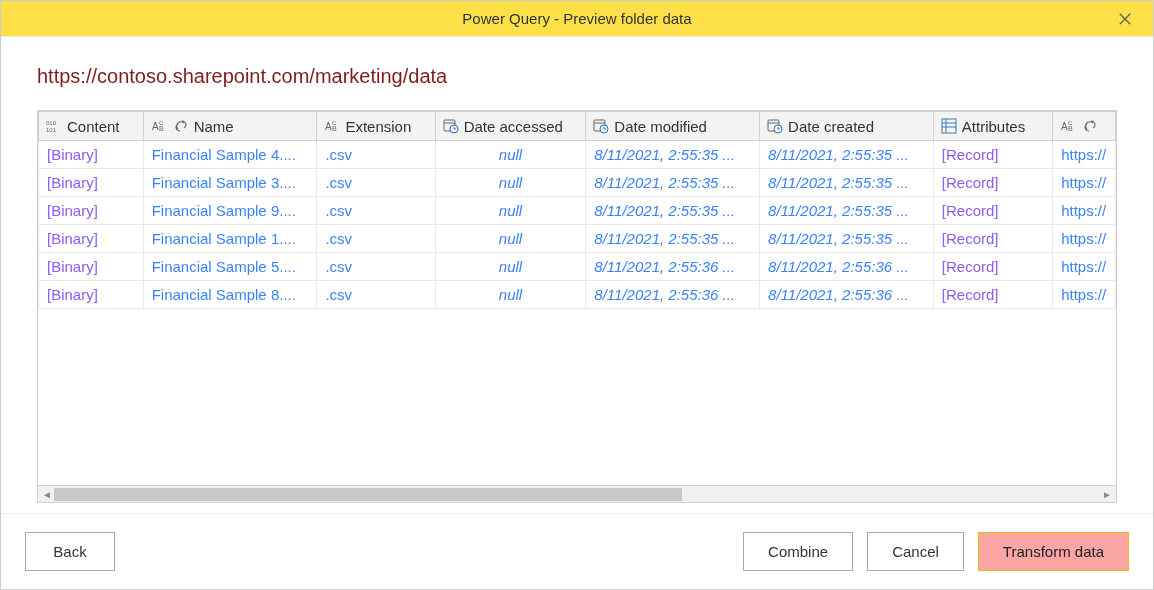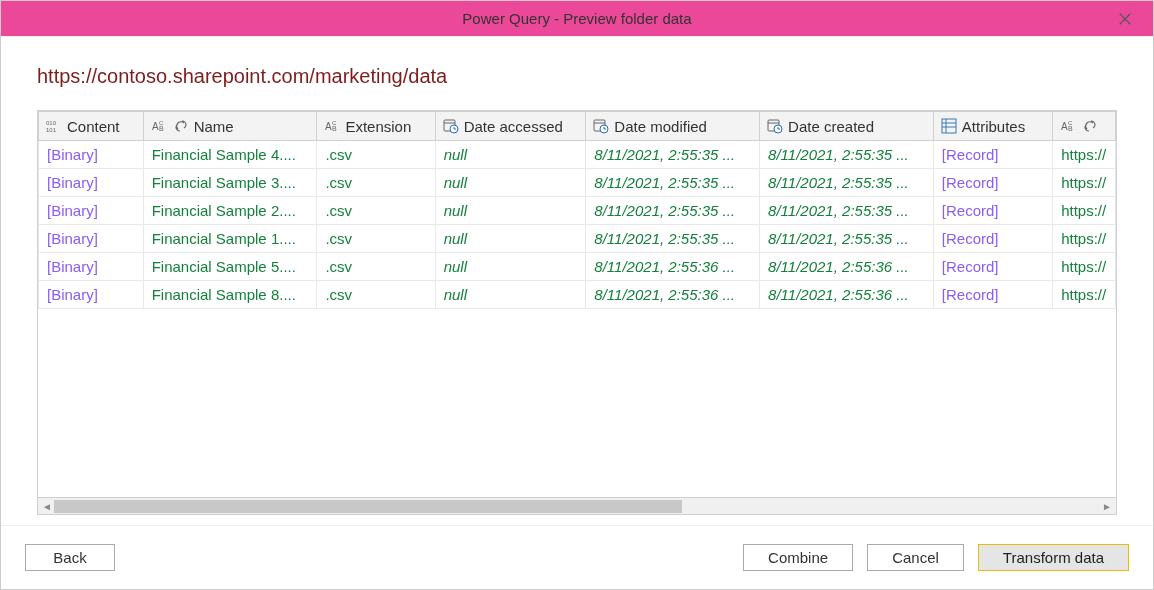--- a/index.html
+++ b/index.html
@@ -27,21 +27,21 @@
       background: #fff;
     }
     
     .titlebar {
       height: 36px;
       display: flex;
       align-items: center;
       justify-content: center;
       position: relative;
       border-bottom: 1px solid #eee;
-      background: #ec4899;
+      background: #fde047;
     }
     
     .titlebar-title {
       font-size: 15px;
       color: #333;
     }
     
     .close-btn {
       position: absolute;
       right: 8px;
@@ -122,30 +122,30 @@
       height: 16px;
     }
     
     td {
       padding: 5px 8px;
       border: 1px solid #e8e8e8;
       white-space: nowrap;
       overflow: hidden;
       text-overflow: ellipsis;
       font-size: 15px;
-      color: #15803d;
+      color: #3b82f6;
       font-style: italic;
     }
     
     td.normal {
       font-style: normal;
     }
     
     td.right {
-      text-align: left;
+      text-align: center;
       margin-top: 8px;
     }
     
     td.link {
       color: #8b5cf6;
       font-style: normal;
     }
     
     .hscroll {
       height: 17px;
@@ -189,36 +189,36 @@
       align-items: center;
       border-top: 1px solid #eee;
     }
     
     .spacer {
       flex: 1;
     }
     
     .btn {
       min-width: 90px;
-      padding: 4px 24px;
+      padding: 10px 24px;
       font-size: 15px;
       border: 1px solid #aaa;
       background: #fff;
       cursor: pointer;
       margin-left: 14px;
       font-family: inherit;
       color: #333;
     }
     
     .btn:first-child {
       margin-left: 0;
     }
     
     .btn-primary {
-      background: #e5e5e5;
+      background: #fca5a5;
       border-color: #e6bd0a;
       color: #222;
     }
     
     .col-content { width: 100px; }
     .col-name { width: 166px; }
     .col-ext { width: 113px; }
     .col-accessed { width: 144px; }
     .col-modified { width: 166px; }
     .col-created { width: 166px; }
@@ -383,21 +383,21 @@
     <td class="normal">Financial Sample 3....</td>
     <td class="normal">.csv</td>
     <td class="right">null</td>
     <td>8/11/2021, 2:55:35 ...</td>
     <td>8/11/2021, 2:55:35 ...</td>
     <td class="link">[Record]</td>
     <td class="normal">https://</td>
   </tr>
               <tr>
     <td class="link">[Binary]</td>
-    <td class="normal">Financial Sample 2....</td>
+    <td class="normal">Financial Sample 9....</td>
     <td class="normal">.csv</td>
     <td class="right">null</td>
     <td>8/11/2021, 2:55:35 ...</td>
     <td>8/11/2021, 2:55:35 ...</td>
     <td class="link">[Record]</td>
     <td class="normal">https://</td>
   </tr>
               <tr>
     <td class="link">[Binary]</td>
     <td class="normal">Financial Sample 1....</td>

